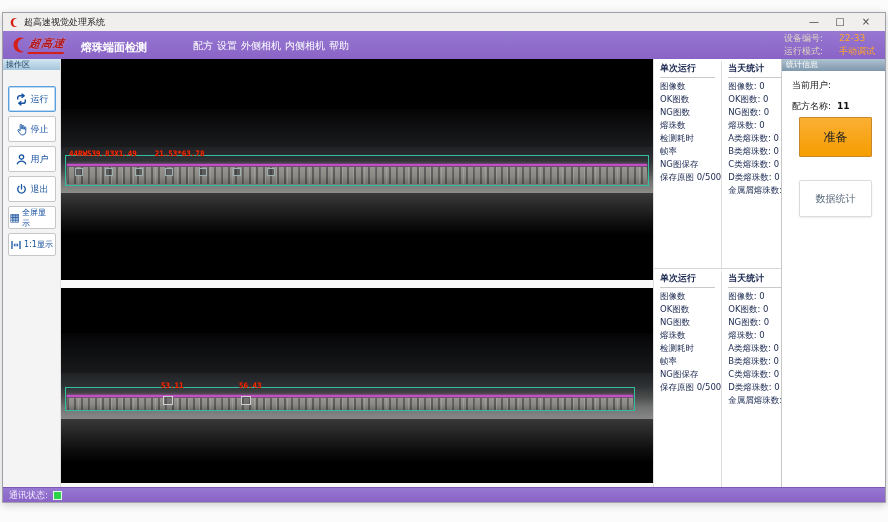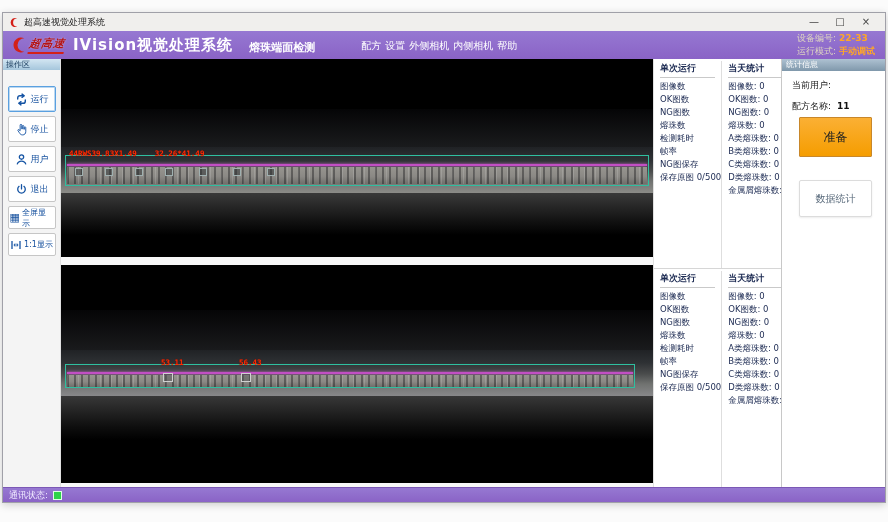--- a/index.html
+++ b/index.html
@@ -17,39 +17,39 @@
     color:#fff;padding:0 8px;position:relative;}
   .logo{display:flex;align-items:flex-end;gap:2px;}
   .logo-badge{font-style:italic;font-weight:bold;color:#b51414;font-size:11px;letter-spacing:1px;
     transform:skewX(-10deg);border-bottom:2px solid #d42018;padding-bottom:1px;text-shadow:0 0 2px rgba(255,255,255,.45);}
   .app-title{font-size:15px;font-weight:bold;margin-left:8px;letter-spacing:1px;}
   .app-subtitle{font-size:11px;font-weight:bold;margin-left:16px;margin-top:4px;}
   .menu{display:flex;gap:4px;margin-left:46px;font-size:10px;margin-top:2px;}
   .menu-item{cursor:default;}
   .header-right{position:absolute;right:10px;top:1px;font-size:9px;line-height:13px;text-align:left;}
   .header-right .lbl{color:#ded5c0;}
-  .header-right .val{color:#ffa726;font-weight:bold;margin-left:3px;text-align:center;}
+  .header-right .val{color:#ffa726;font-weight:normal;margin-left:16px;text-align:center;}
   
   .main{position:absolute;top:46px;left:0;right:0;bottom:15px;display:flex;background:#fff;}
   
   .sidebar{width:58px;background:#f4f4f4;border-right:1px solid #e0e0e0;box-sizing:border-box;}
   .sidebar-header{height:11px;background:linear-gradient(180deg,#d3e6f2,#a5c6dc);font-size:8px;
     color:#173a5c;line-height:11px;padding-left:3px;}
   .side-btn{display:flex;align-items:center;justify-content:center;gap:3px;width:48px;height:26px;
     margin:4px auto 0;background:#fff;border:1px solid #c6c6c6;border-radius:2px;font-size:9px;
     color:#15509e;box-sizing:border-box;padding:0 1px;cursor:default;}
   .side-btn.first{margin-top:16px;}
   .side-btn.active{border-color:#5aa0e0;box-shadow:inset 0 0 0 1px #bcd8f0;}
   .side-btn.small{height:23px;font-size:8px;gap:2px;}
   .side-btn svg{flex:0 0 auto;}
   .glyph-grid{font-size:11px;color:#15509e;line-height:10px;}
   
   .cams{width:592px;display:flex;flex-direction:column;background:#f8f8f8;padding-bottom:4px;box-sizing:border-box;}
   .cam{position:relative;background:#000;overflow:hidden;}
-  .cam1{height:198px;padding-left:11px;}
+  .cam1{height:221px;padding-left:11px;}
   .cam-gap{height:8px;background:#f8f8f8;}
   .cam2{flex:1;}
   .fade{position:absolute;left:0;right:0;}
   .fadeTop1{top:50px;height:38px;background:linear-gradient(180deg,#050506,#1a1b1d);}
   .band1{top:88px;height:46px;background:linear-gradient(180deg,#202225 0%,#2e3134 28%,#4a4c4c 52%,#707270 74%,#8c8c88 100%);}
   .fadeBot1{top:134px;height:42px;background:linear-gradient(180deg,#3a3a3a,#101010 70%,#000);}
   .fadeTop2{top:45px;height:40px;background:linear-gradient(180deg,#050506,#191a1c);}
   .band2{top:85px;height:46px;background:linear-gradient(180deg,#202225 0%,#2e3134 28%,#4a4c4c 52%,#707270 74%,#88888a 100%);}
   .fadeBot2{top:131px;height:44px;background:linear-gradient(180deg,#383838,#0e0e0e 70%,#000);}
   .roi{position:absolute;border:1px solid #2fbfa0;box-sizing:border-box;}
@@ -115,21 +115,20 @@
       </div>
     </div>
 
     <div class="header">
       <span class="logo">
         <svg width="16" height="18" viewBox="0 0 20 24">
             <path d="M17 3 A10 10 0 1 0 17 21 A8 8 0 0 1 17 3 Z" fill="#d42018"></path>
           </svg>
         <span class="logo-badge">超高速</span>
       </span>
-      <span class="app-title">IVision视觉处理系统</span>
       <span class="app-subtitle">熔珠端面检测</span>
       <div class="menu">
         <span class="menu-item">配方</span>
         <span class="menu-item">设置</span>
         <span class="menu-item">外侧相机</span>
         <span class="menu-item">内侧相机</span>
         <span class="menu-item">帮助</span>
       </div>
       <div class="header-right">
         <div><span class="lbl">设备编号:</span><span class="val">22-33</span></div>
@@ -194,21 +193,21 @@
           </div>
           <div class="tickbox" style="left:14px"></div>
           <div class="tickbox" style="left:44px"></div>
           <div class="tickbox" style="left:74px"></div>
           <div class="tickbox" style="left:104px"></div>
           <div class="tickbox" style="left:138px"></div>
           <div class="tickbox" style="left:172px"></div>
           <div class="tickbox" style="left:206px"></div>
           <div class="ann ann1">
             <span>44RWS39.83X1.49</span>
-            <span>32.26*41.49</span>
+            <span>21.53*63.78</span>
           </div>
         </div>
         <div class="cam-gap"></div>
         <div class="cam cam2">
           <div class="fade fadeTop2"></div>
           <div class="fade band2"></div>
           <div class="fade fadeBot2"></div>
           <div class="roi roi2">
             <div class="magline" style="top:7px"></div>
             <div class="bead" style="top:10px;height:12px"></div>

